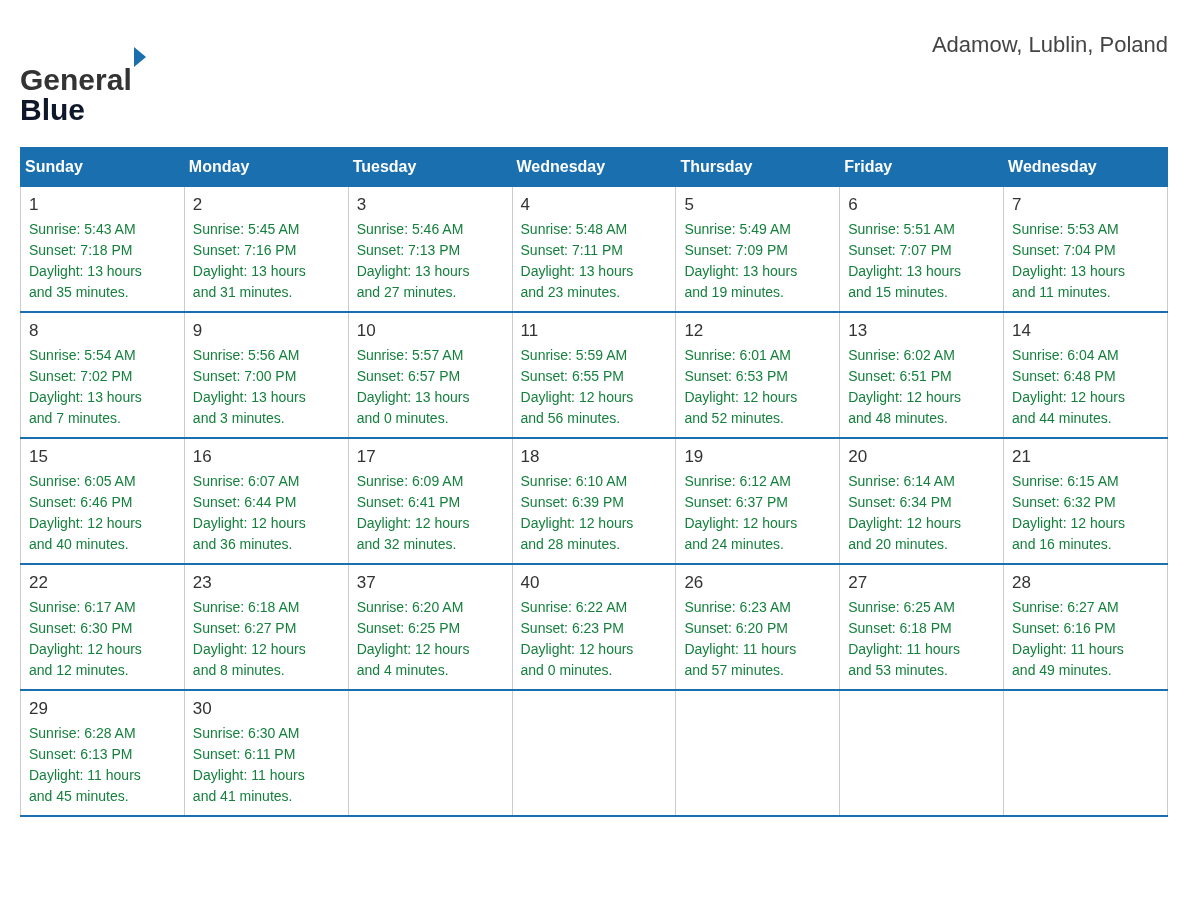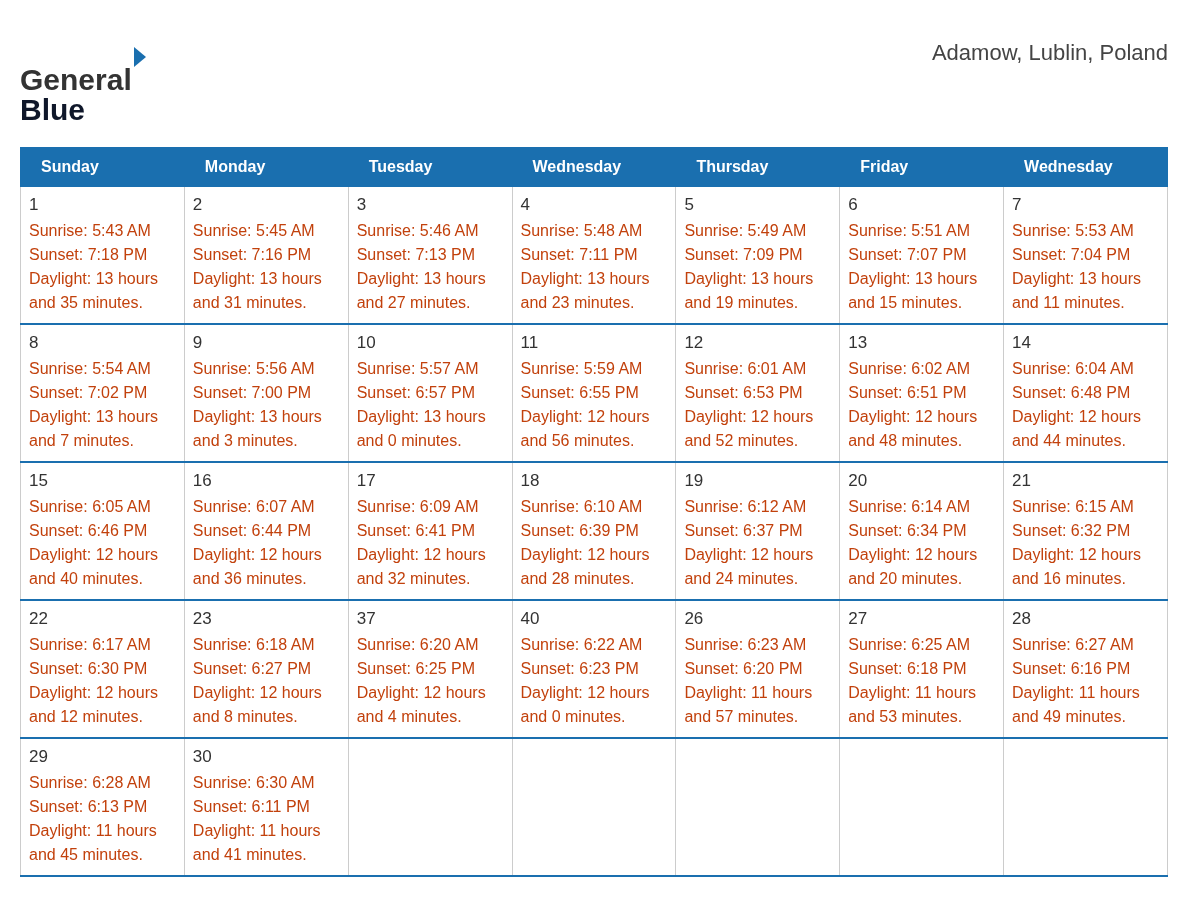--- a/index.html
+++ b/index.html
@@ -26,33 +26,33 @@
     }
     .month-title {
       font-size: 52px;
       font-weight: bold;
       color: #222;
       line-height: 1.1;
     }
     .location {
       font-size: 22px;
       color: #444;
-      margin-top: 20px;
+      margin-top: 12px;
     }
     table {
       width: 100%;
       border-collapse: collapse;
       table-layout: fixed;
     }
     thead th {
       background-color: #1a6faf;
       color: #fff;
       font-size: 16px;
       font-weight: bold;
-      padding: 10px 20px;
+      padding: 10px 4px;
       text-align: left;
       border: 1px solid #1a6faf;
     }
     tbody td {
       vertical-align: top;
       padding: 8px;
       font-size: 13px;
       color: #333;
       border: 1px solid #ccc;
       height: 110px;
@@ -61,23 +61,23 @@
       border-bottom: 2px solid #1a6faf;
     }
     .day-num {
       font-size: 17px;
       font-weight: normal;
       color: #333;
       display: block;
       margin-bottom: 4px;
     }
     .day-info {
-      font-size: 16px;
+      font-size: 14px;
       line-height: 1.5;
-      color: #c2410c;
+      color: #15803d;
     }
     .empty-cell {
       background: #fff;
     }
     .logo-wrapper {
       display: flex;
       align-items: center;
       gap: 0;
     }
     .logo-general {

